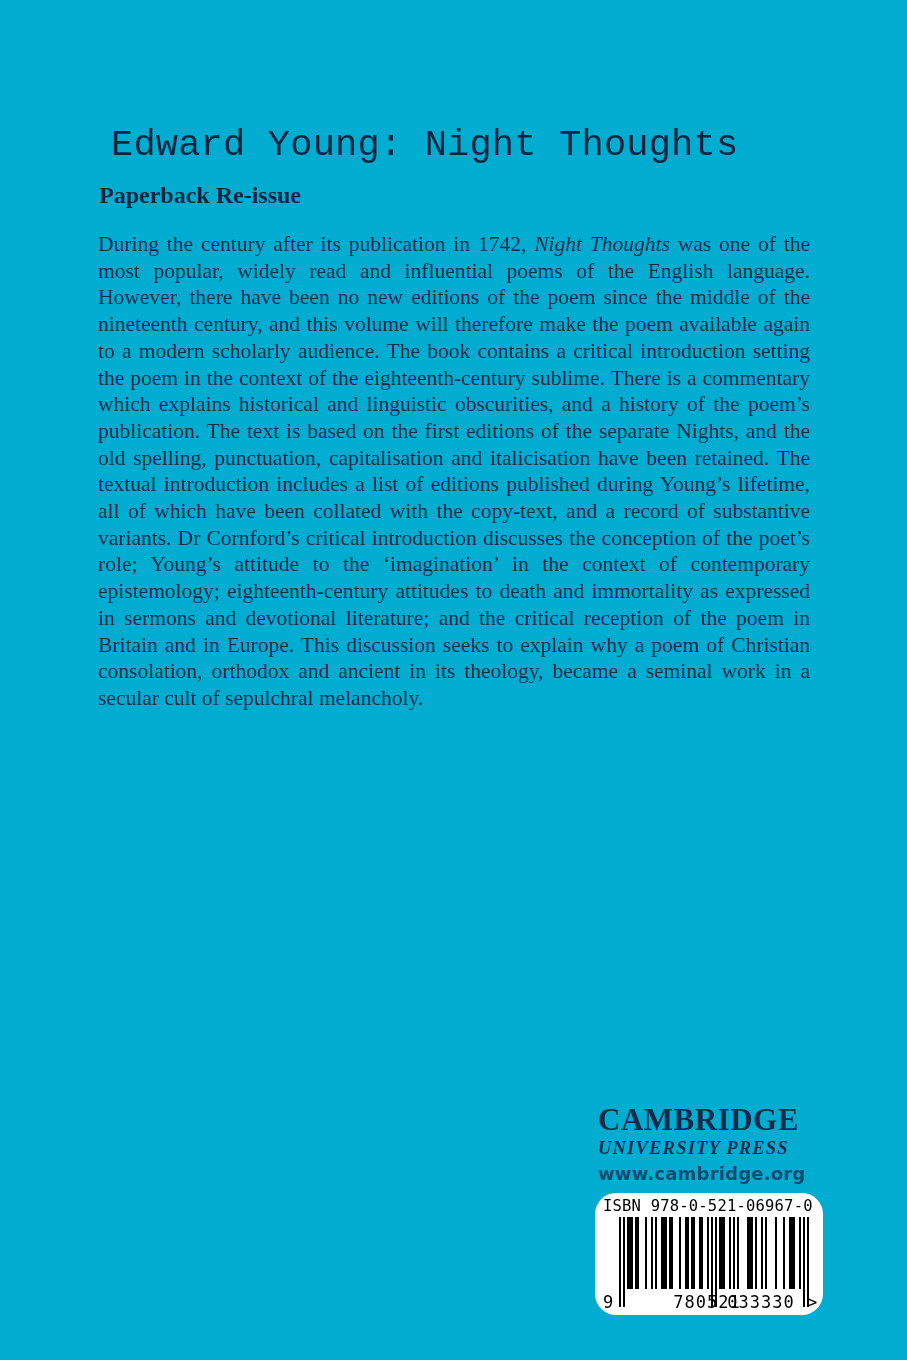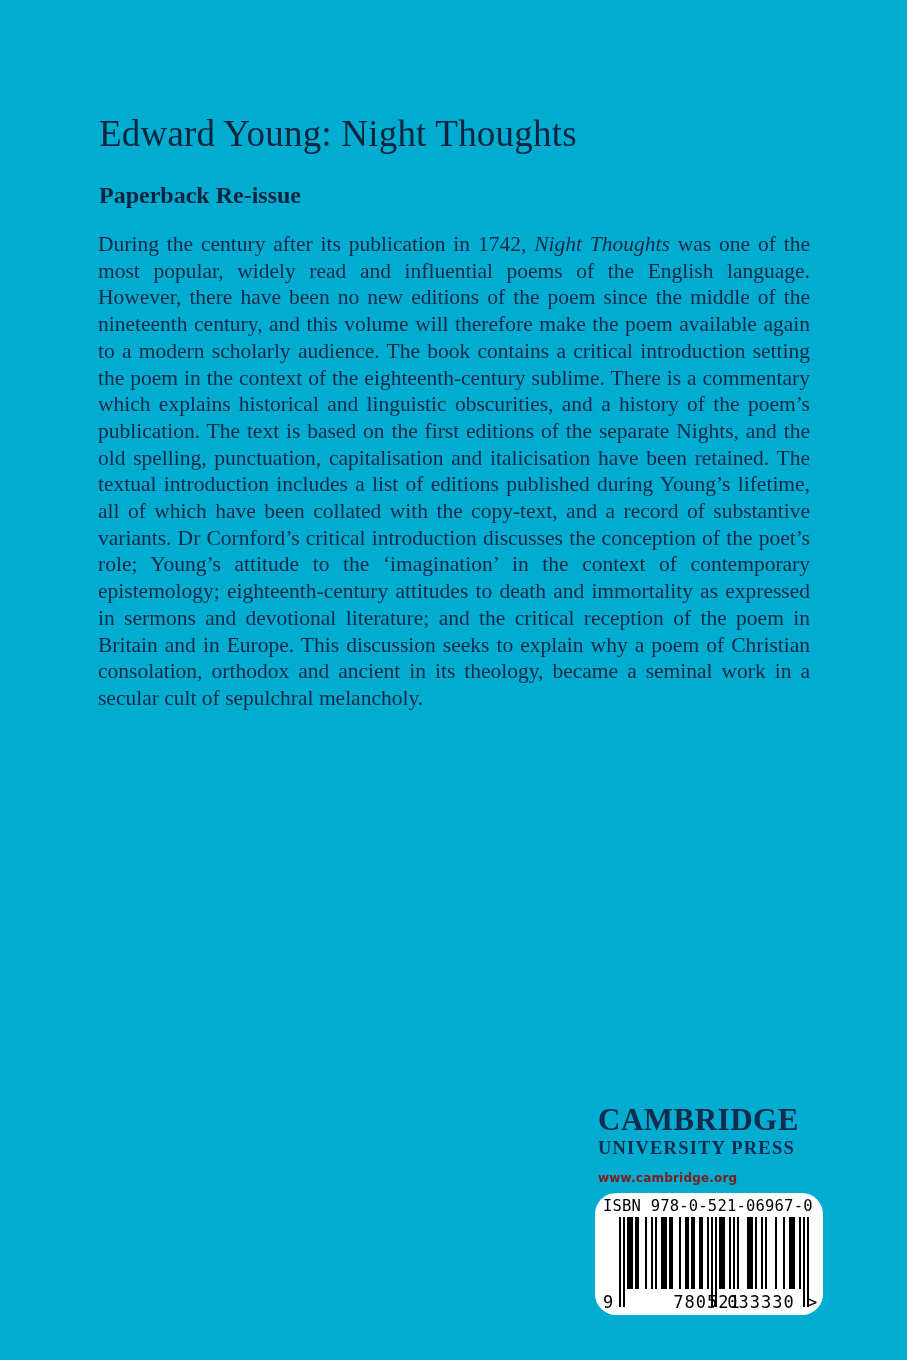--- a/index.html
+++ b/index.html
@@ -10,22 +10,22 @@
     overflow:hidden;
     font-family:"Liberation Serif", serif;
   }
   .cover{
     position:absolute;inset:0;
     background:#00ACCF;
   }
   .book-title{
     position:absolute;
     left:99px;top:112px;
-    margin:0;
-    font-family:Liberation Serif, serif;
+    margin:12px;
+    font-family:Liberation Mono, monospace;
     font-weight:400;
     font-size:37px;
     letter-spacing:0.2px;
     color:#0D2440;
   }
   .edition-label{
     position:absolute;
     left:99px;top:182px;
     margin:0;
     font-family:"Liberation Serif", serif;
@@ -59,28 +59,29 @@
     color:#122B4D;
   }
   .publisher-subname{
     font-family:"Liberation Serif", serif;
     font-weight:700;
     font-size:18.5px;
     letter-spacing:1.2px;
     line-height:22px;
     margin-top:1px;
     color:#122B4D;
+    font-style:italic;
   }
   .publisher-website{
     font-family:"DejaVu Sans", sans-serif;
     font-weight:700;
-    font-size:12px;
+    font-size:18px;
     letter-spacing:0.2px;
-    margin-top:12px;
-    color:#7f1d1d;
+    margin-top:4px;
+    color:#0c4a6e;
   }
   .barcode-box{
     position:absolute;
     left:595px;top:1193px;
     width:228px;height:122px;
     background:#ffffff;
     box-sizing:border-box;
     border-radius:21px;
   }
   .isbn-label{

